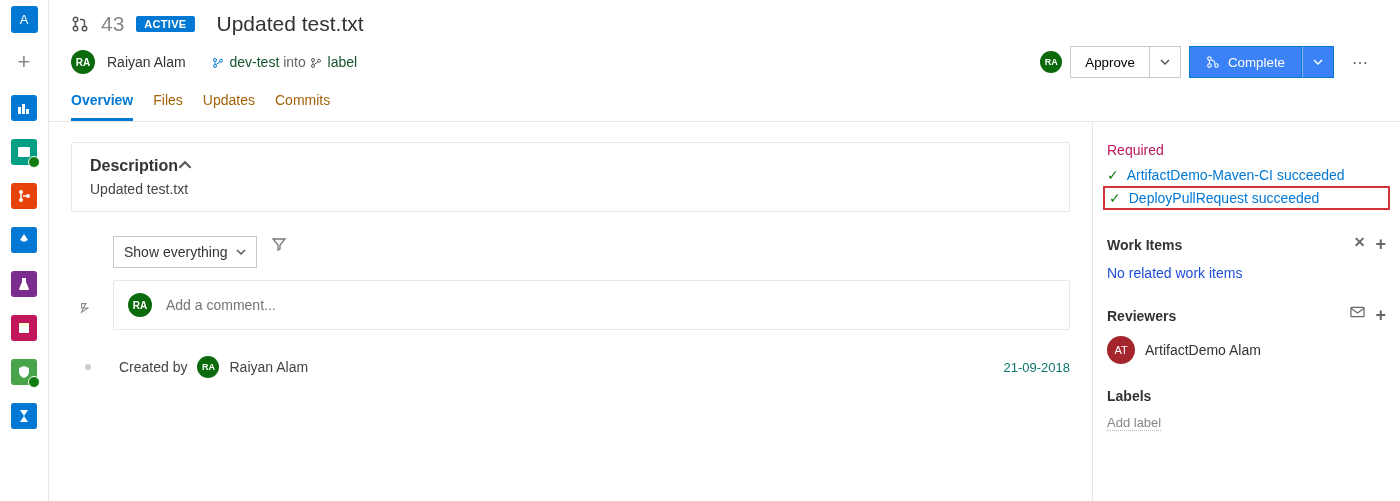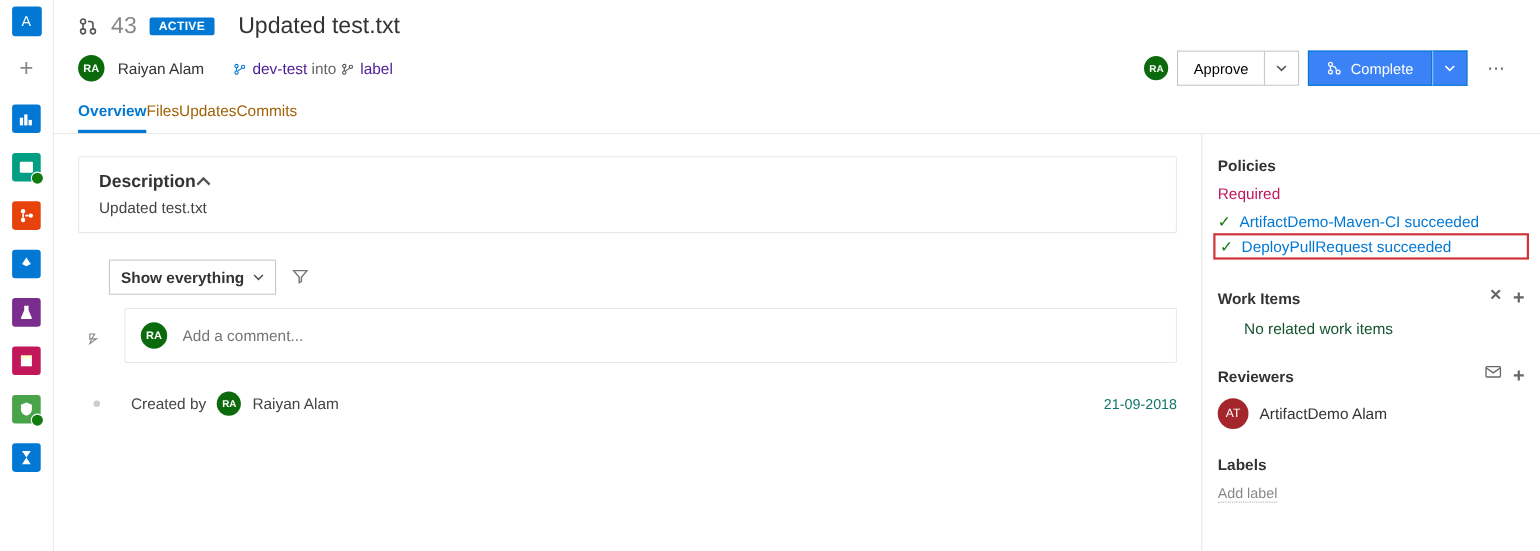--- a/index.html
+++ b/index.html
@@ -20,51 +20,51 @@
   .title-row { display:flex; align-items:center; gap: 12px; }
   .pr-icon { width:18px; }
   .pr-num { font-size: 21px; color: #888; font-weight: 300; }
   .status-pill { background:#0078d4; color:#fff; font-size:11px; font-weight:600; padding:2px 8px; border-radius:2px; letter-spacing:.3px;}
   .pr-title { font-size: 21px; font-weight: 400; margin-left: 10px;}
   
   .meta-row { display:flex; align-items:center; gap: 12px; margin-top: 10px; }
   .avatar { width:24px; height:24px; border-radius:50%; background:#0b6a0b; color:#fff; font-size:10px; display:flex; align-items:center; justify-content:center; font-weight:600;}
   .avatar.sm { width:22px; height:22px; font-size:9px;}
   .author { font-size:14px; color:#333; }
-  .branch-link { color:#4c1d95; font-size:14px; }
+  .branch-link { color:#14532d; font-size:14px; }
   .into { color:#666; font-size:14px; }
   .branch-ico { display:inline-block; vertical-align:middle; margin-right:2px;}
   
   .action-row { margin-left:auto; display:flex; align-items:center; gap:8px; }
   .btn { height:32px; display:flex; align-items:center; border:1px solid #c8c8c8; background:#fff; cursor:pointer; }
   .btn-approve { padding: 0 14px; border-right: none; }
   .btn-approve-dd { width:32px; justify-content:center; border-left:1px solid #c8c8c8; }
   .btn-group { display:flex;border-radius:15px; }
   .btn-primary { background:#3b82f6; color:#fff; border-color:#0078d4; }
   .btn-primary.split-left { padding:0 16px; gap:8px; }
   .btn-primary.split-right { width:32px; justify-content:center; border-left:1px solid rgba(255,255,255,.4); }
   .btn-more { width:36px; justify-content:center; border:none; color:#666; font-size:16px;}
   
-  .tabs { display:flex; margin-top: 14px; }
+  .tabs { display:flex; gap: 20px; margin-top: 14px; }
   .tab { padding: 0 0 10px 0; color:#a16207; cursor:pointer; border-bottom: 3px solid transparent; }
   .tab.active { color:#0078d4; font-weight:600; border-bottom-color:#0078d4; }
   
   
   .body { flex:1; display:flex; overflow:hidden; }
   .content { flex:1; padding: 20px 22px; overflow-y:auto; }
   .right { width: 308px; border-left: 1px solid #e8e8e8; padding: 20px 14px; }
   
   .card { border:1px solid #e8e8e8; border-radius:2px; }
   .desc-card { padding: 14px 18px; }
   .desc-head { display:flex; align-items:center; }
   .desc-title { font-size:16px; font-weight:600; }
   .desc-text { margin-top:6px; color:#444; }
   .chev { cursor:pointer; color:#666;}
   
-  .filter-row { display:flex; align-items:center; gap:14px; margin: 24px 0 12px 28px; font-weight: bold;}
+  .filter-row { display:flex; gap:14px; margin: 24px 0 12px 42px;}
   .dd { border:1px solid #c8c8c8; height:32px; padding:0 10px; display:flex; align-items:center; gap:8px; background:#fff; cursor:pointer;}
   .filter-ico { color:#777; cursor:pointer;}
   
   .comment-row { display:flex; align-items:center; gap:12px; margin-left: 0;}
   .comment-gutter { width:30px; display:flex; justify-content:center; padding-top:6px; color:#888;}
   .comment-box { flex:1; border:1px solid #e8e8e8; height:50px; display:flex; align-items:center; padding:0 14px; gap:14px; border-radius:2px; }
   .comment-box input { border:none; outline:none; flex:1; font-size:14px; color:#666; }
   
   .created-row { display:flex; align-items:center; gap:10px; margin: 26px 0 0 42px; color:#444;}
   .created-row .dot { width:6px; height:6px; background:#ccc; border-radius:50%; margin-left:-28px; margin-right:18px;}
@@ -73,21 +73,21 @@
   
   .sec-title { font-weight:600; margin-bottom:10px; display:flex; align-items:center; justify-content:space-between;}
   .sec { margin-bottom: 24px; }
   .sub { color:#be185d; margin-bottom:6px; }
   .pol-item { display:flex; align-items:center; gap:8px; padding:3px 0; }
   .pol-check { color:#107c10; }
   .pol-link { color:#0078d4; cursor:pointer; }
   .highlight { border: 2px solid #d13438; padding: 2px 4px; margin: 0 -4px; }
   .sec-actions { display:flex; gap:10px; color:#666; }
   .sec-actions span { cursor:pointer; }
-  .muted { color:#14532d;margin-left:24px; }
+  .muted { color:#1d4ed8; }
   .reviewer { display:flex; align-items:center; gap:10px; margin-top:10px;}
   .reviewer .rv-avatar { width:28px; height:28px; border-radius:50%; background:#a4262c; color:#fff; font-size:11px; display:flex; align-items:center; justify-content:center; font-weight:500;}
   .add-label { color:#888; border-bottom: 1px dotted #bbb; display:inline-block; cursor:pointer; font-size: 13px;}
 </style>
 </head>
 <body>
 
 <div class="root">
 
   <div class="sidebar">
@@ -268,21 +268,20 @@
           <div class="avatar sm">
               <span>RA</span>
             </div>
           <span>Raiyan Alam</span>
           <span class="created-date">21-09-2018</span>
         </div>
       </div>
 
       <div class="right">
         <div class="sec">
-          <div class="sec-title">Policies</div>
           <div class="sub">Required</div>
           <div class="pol-item">
             <span class="pol-check">✓</span>
             <span class="pol-link">ArtifactDemo-Maven-CI succeeded</span>
           </div>
           <div class="pol-item highlight">
             <span class="pol-check">✓</span>
             <span class="pol-link">DeployPullRequest succeeded</span>
           </div>
         </div>

